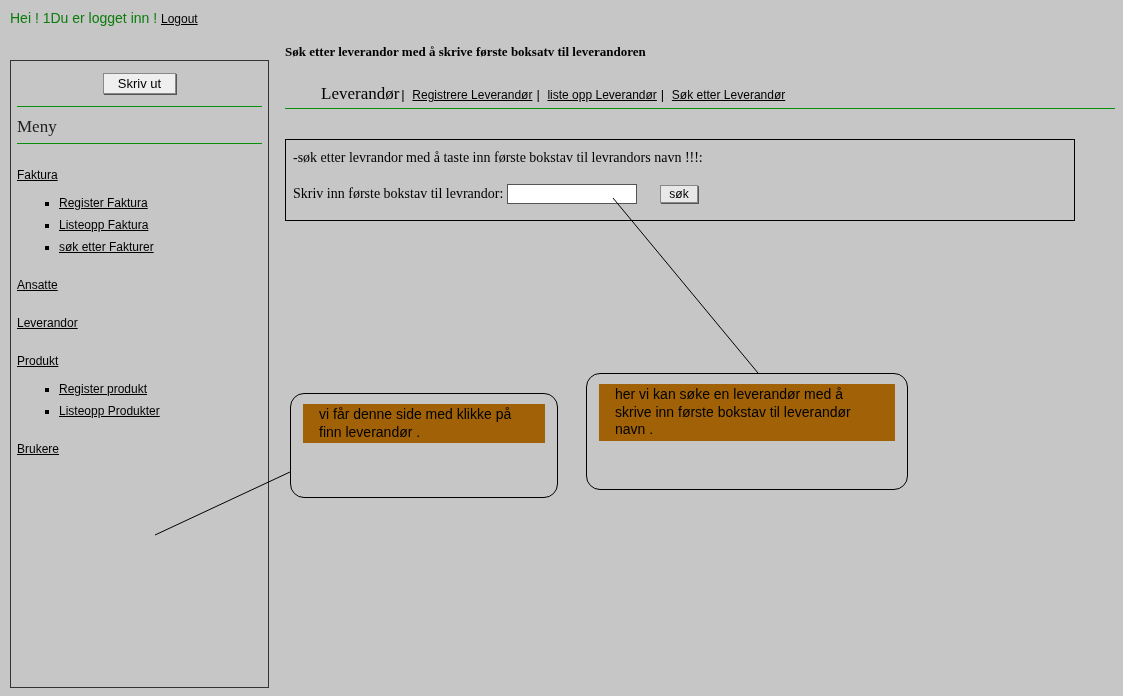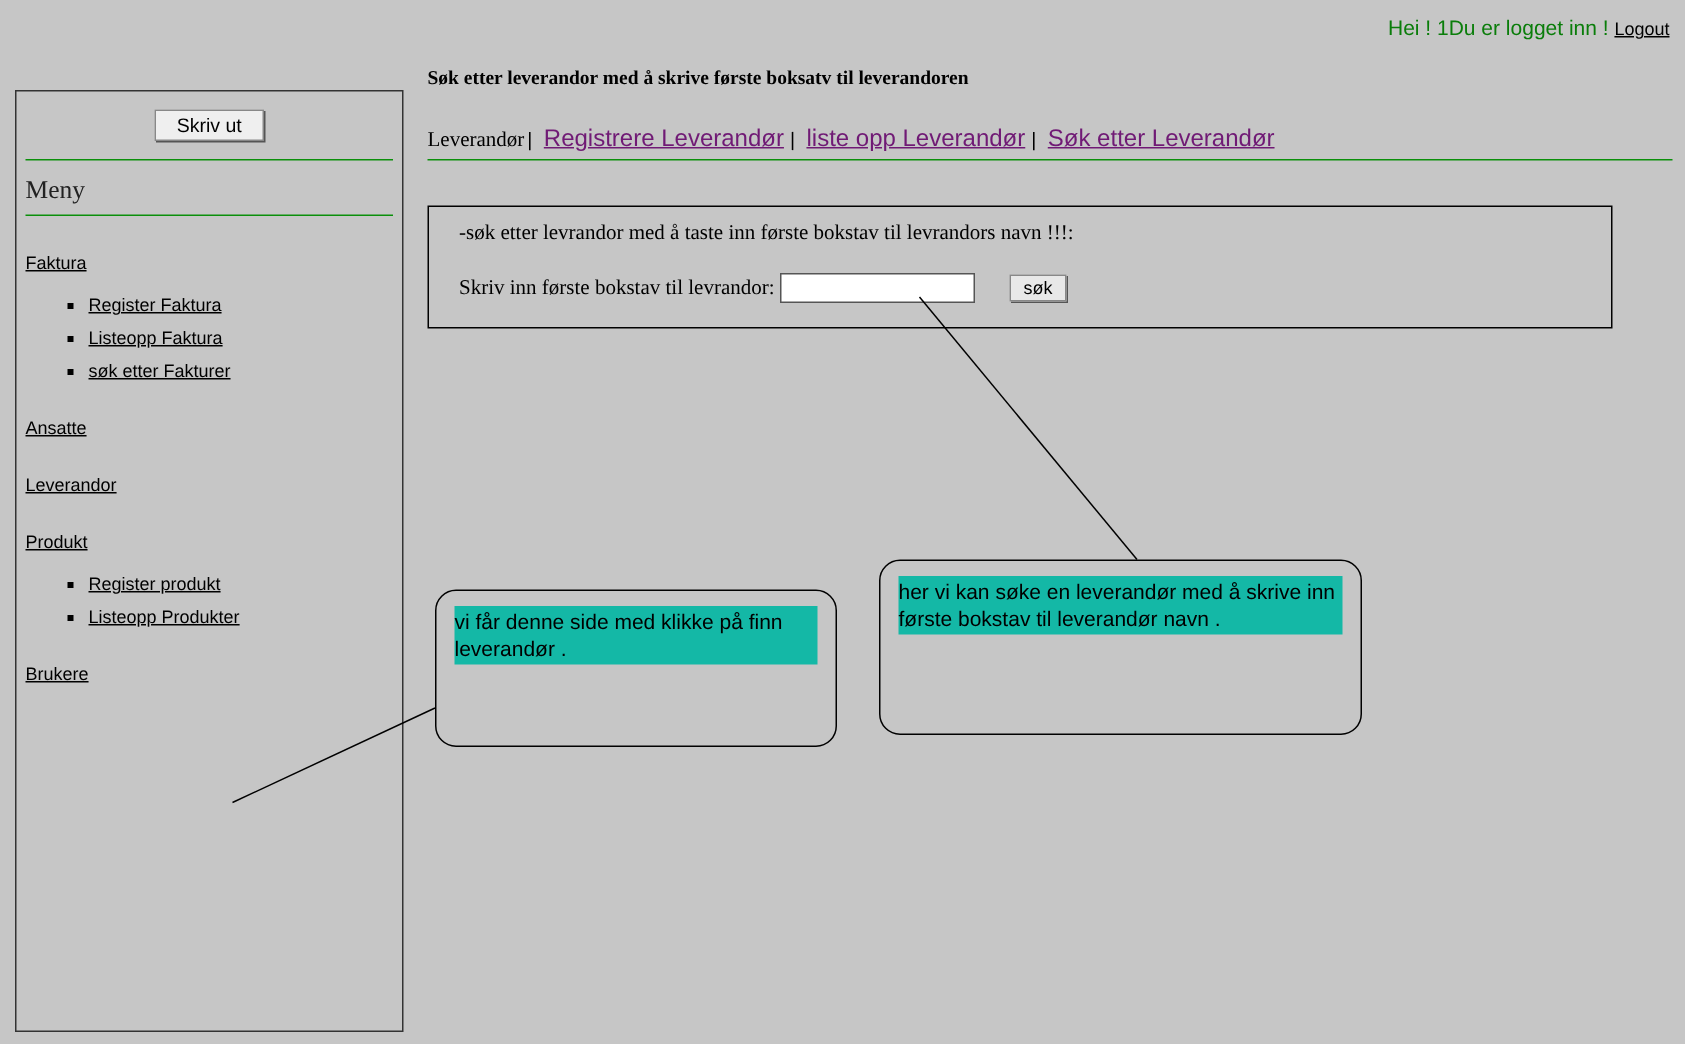--- a/index.html
+++ b/index.html
@@ -11,21 +11,20 @@
     font-size: 13px;
     color: #000;
     width: 1123px;
     height: 696px;
     position: relative;
     overflow: hidden;
   }
   .top-login {
     padding: 10px 10px 6px 10px;
     font-size: 14px;
-    text-align: right;
   }
   .top-login .green { color: #0a7d0a; }
   .top-login .link { color: #000; text-decoration: underline; font-size: 12px; cursor: pointer; }
 
   .sidebar {
     position: absolute;
     left: 10px;
     top: 60px;
     width: 259px;
     height: 628px;
@@ -97,36 +96,37 @@
     margin: 6px 0 24px 0;
   }
   .crumb-row {
     font-size: 13px;
     border-bottom: 1px solid #0a8f0a;
     padding-bottom: 4px;
     width: 830px;
   }
   .crumb-row .lead {
       font-family: Georgia, serif;
-      font-size: 14px;
+      font-size: 17px;
+      margin-left: 36px;
   }
   .crumb-row a {
-    color: #701a75;
+    color: #000000;
     text-decoration: underline;
-    font-size: 16px;
+    font-size: 12px;
     cursor: pointer;
     padding: 0 2px;
   }
   .crumb-row .sep { padding: 0 2px; }
 
   .search-box {
     margin-top: 30px;
     width: 790px;
     border: 1px solid #000;
-    padding: 10px 4px 16px 20px;
+    padding: 10px 4px 16px 7px;
     font-family: Georgia, serif;
     font-size: 14px;
   }
   .search-box .instr { margin-bottom: 18px; }
   .search-box input[type=text] {
     width: 130px;
     height: 20px;
     border: 1px solid #555;
     background: #fff;
     font-family: inherit;
@@ -145,25 +145,25 @@
 
   
   .callout {
     position: absolute;
     background: #c6c6c6;
     border: 1px solid #000;
     border-radius: 14px;
     padding: 10px 12px 26px 12px;
   }
   .callout .inner {
-    background: #14b8a6;
+    background: #a16207;
     font-family: Arial, sans-serif;
     font-size: 14px;
     line-height: 1.25;
-    padding: 2px 0;
+    padding: 2px 16px;
   }
   .callout1 { left: 290px; top: 393px; width: 268px; height:105px;}
   .callout2 { left: 586px; top: 373px; width: 322px; height:117px;}
 
   svg.overlay {
     position: absolute;
     left: 0; top: 0;
     width: 1123px; height: 696px;
     pointer-events: none;
   }

